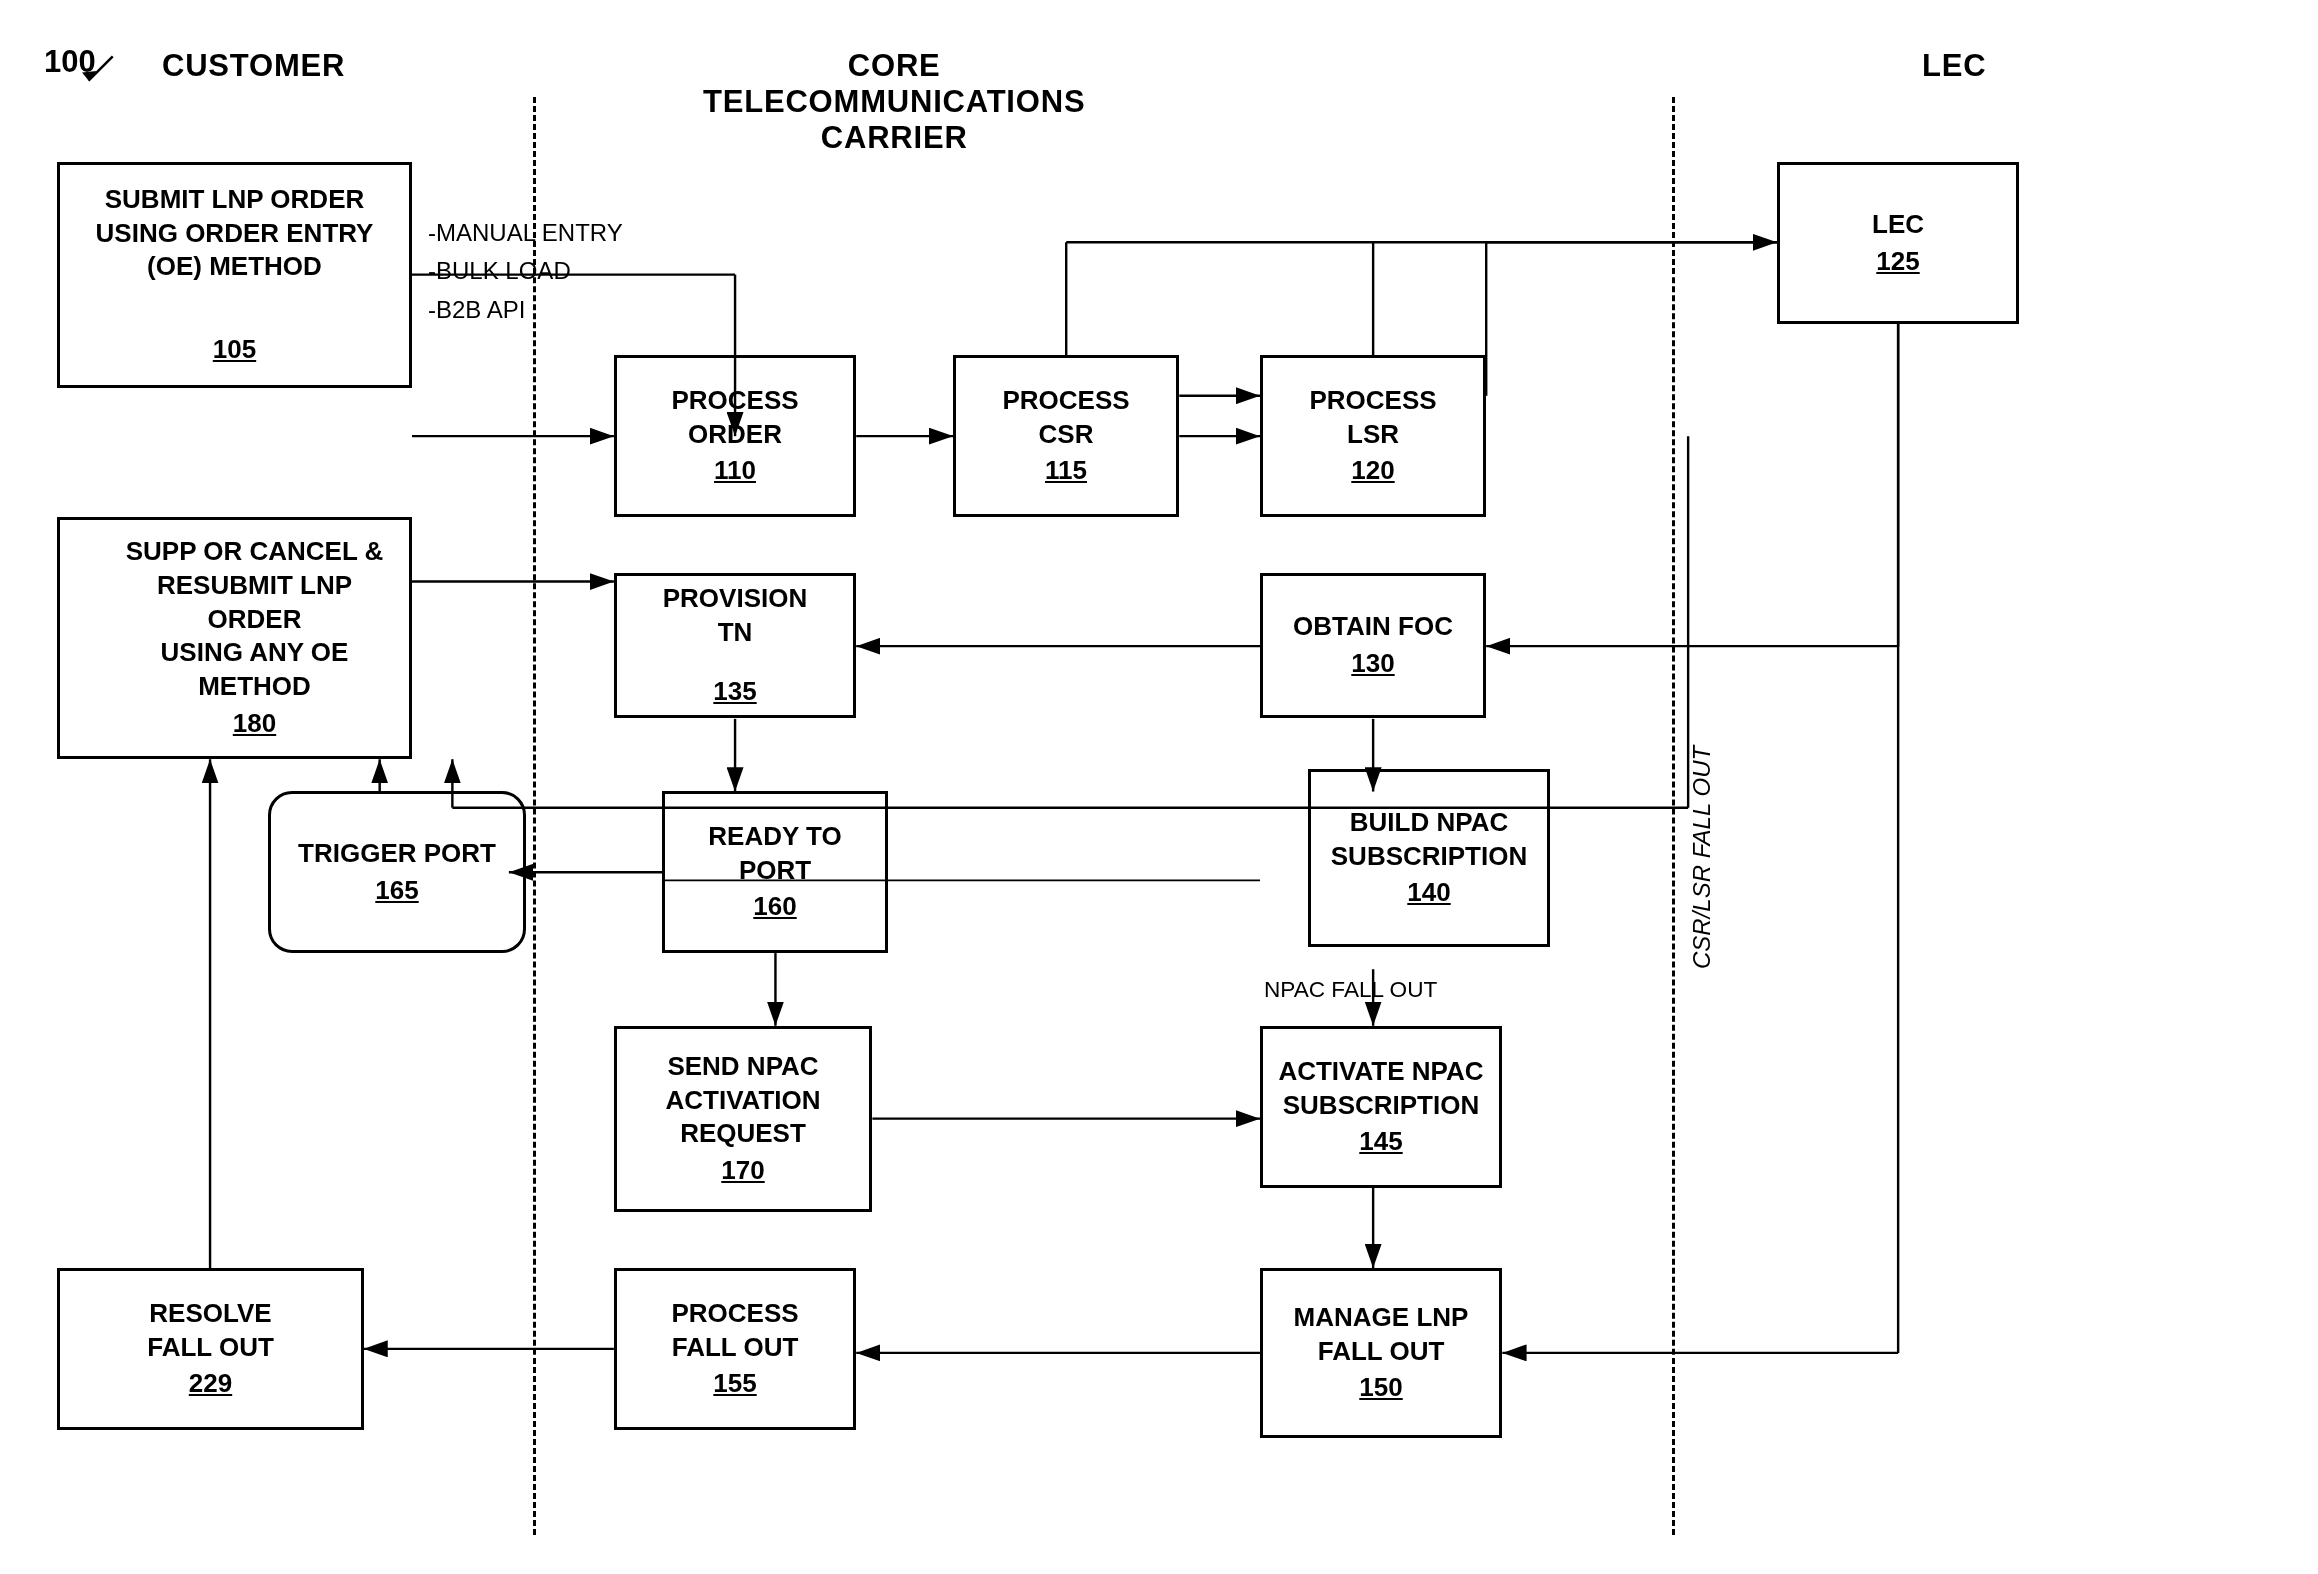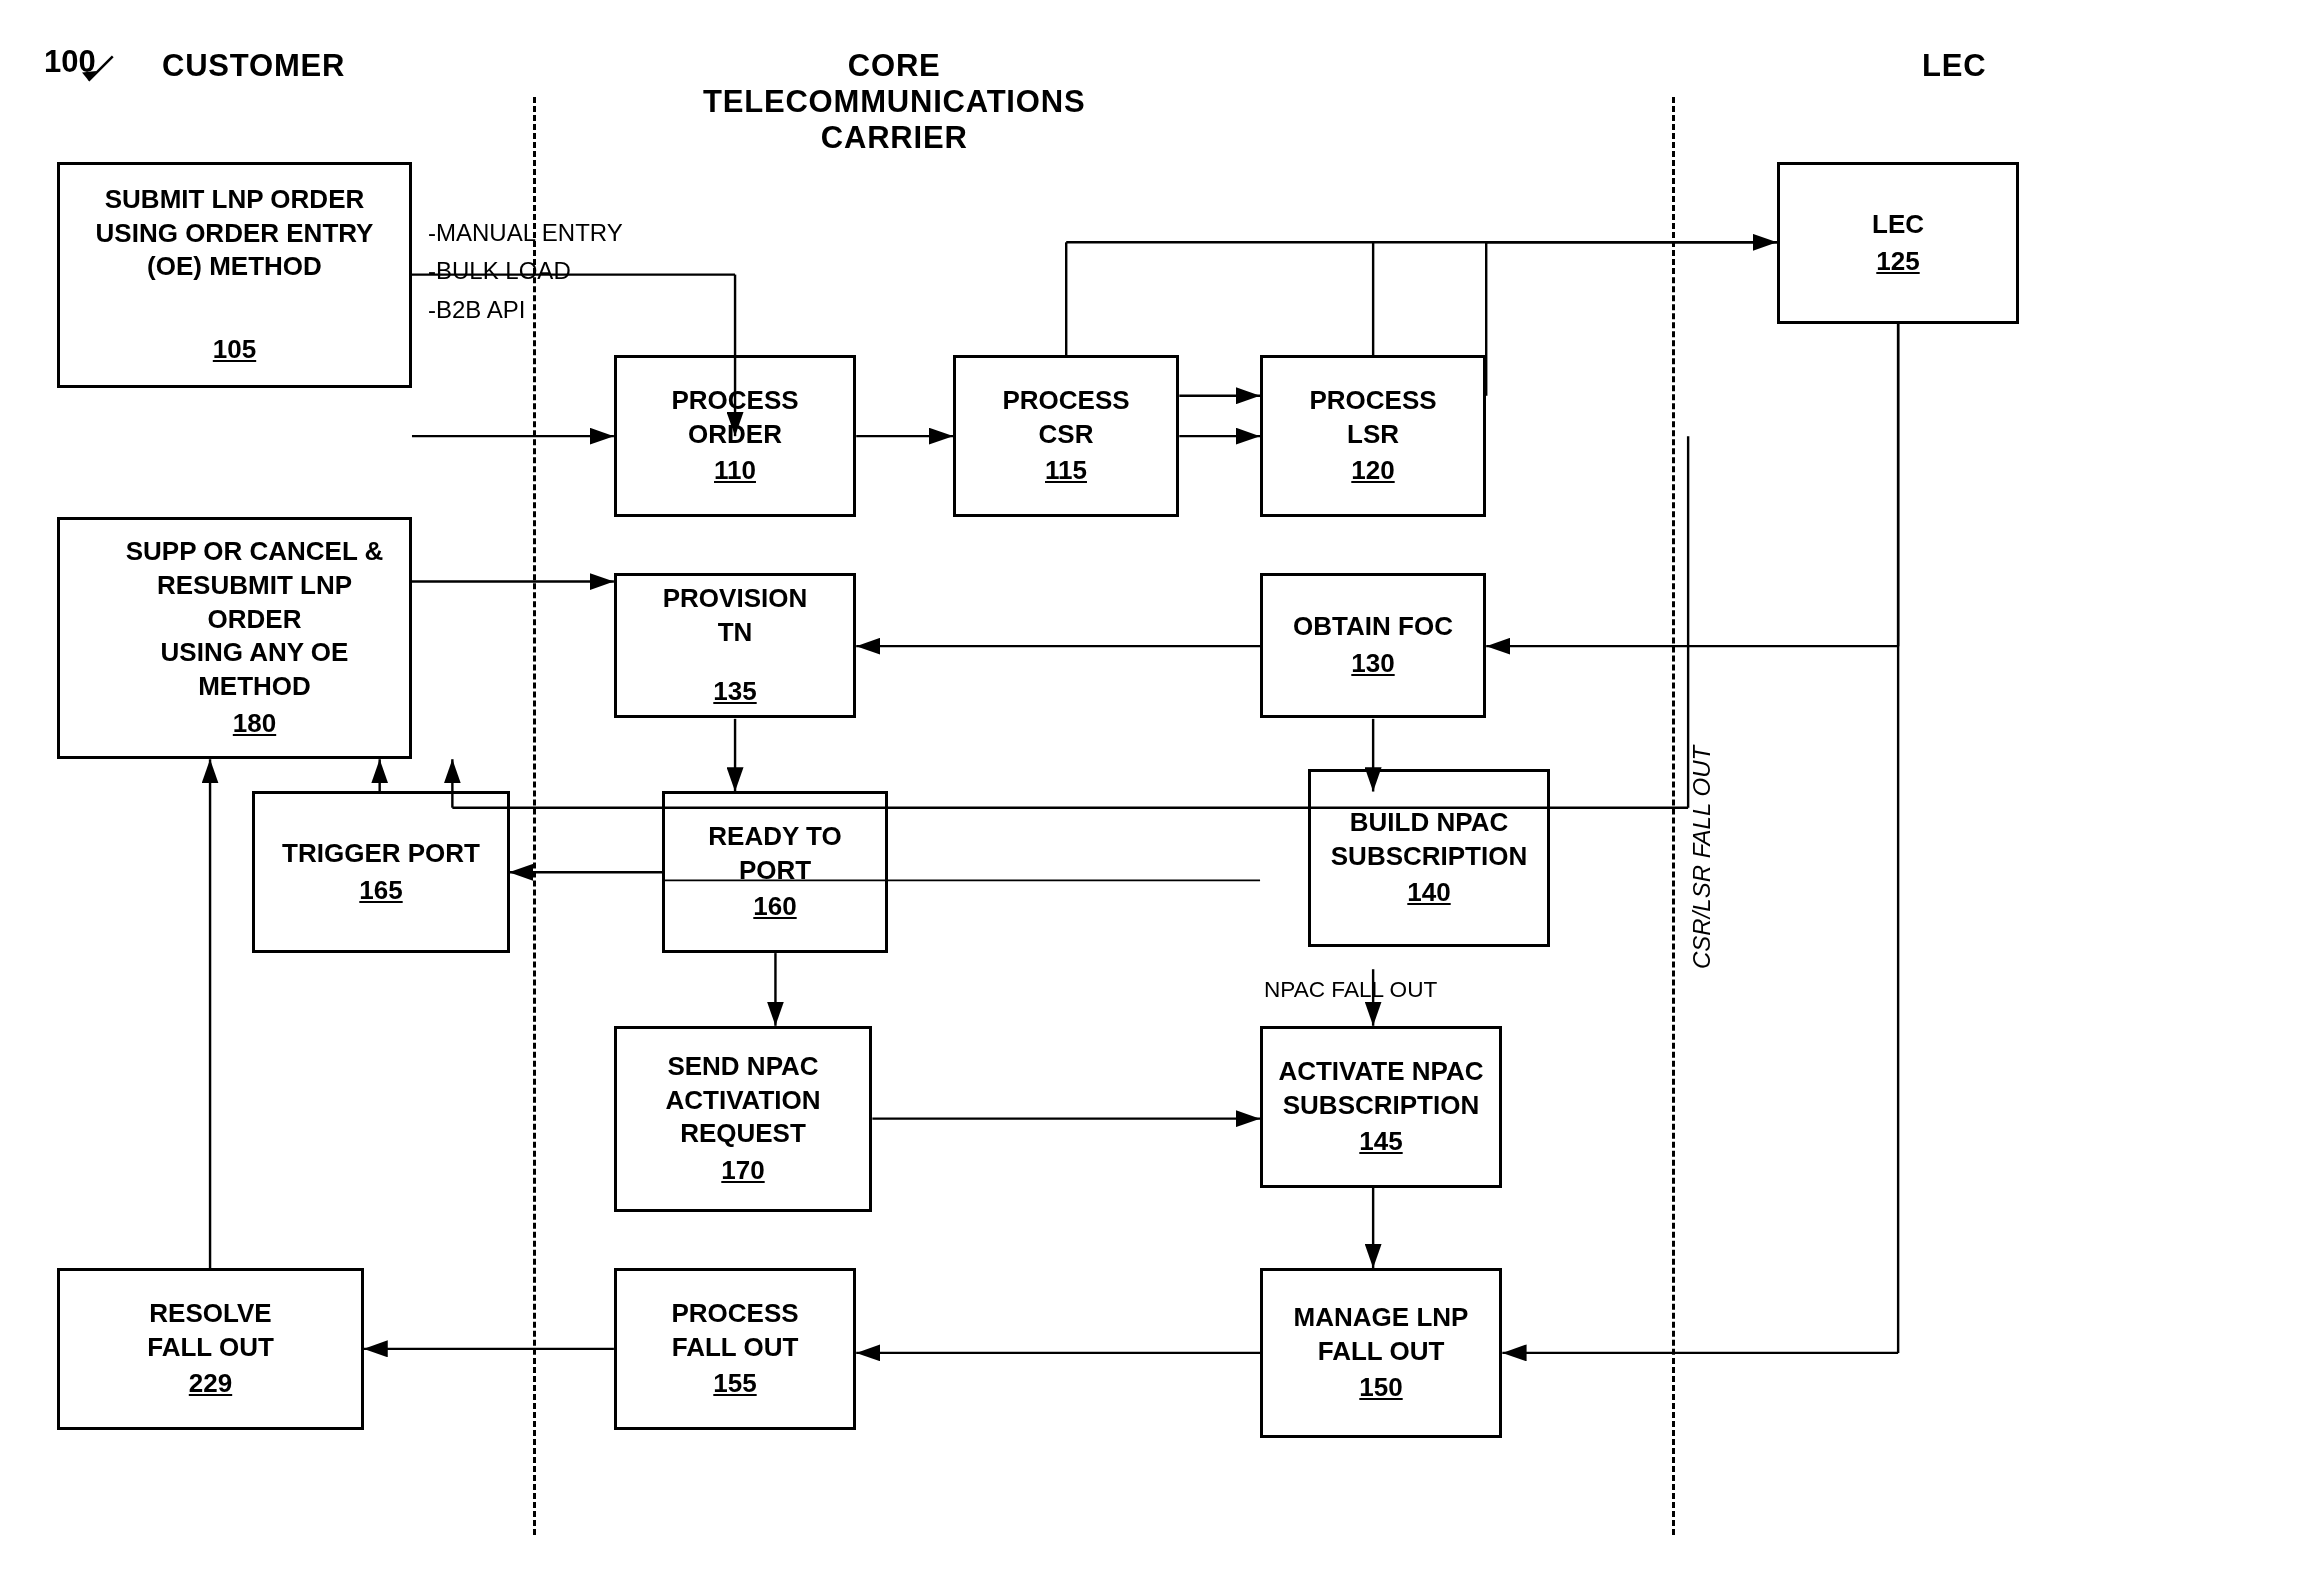--- a/index.html
+++ b/index.html
@@ -147,21 +147,21 @@
   <div class="box" style="left:1260px; top:769px; width:242px; height:178px;margin-left:48px;">
     <span>BUILD NPAC<br>SUBSCRIPTION</span>
     <span class="num">140</span>
   </div>
 
   <div class="box" style="left:662px; top:791px; width:226px; height:162px;">
     <span>READY TO<br>PORT</span>
     <span class="num">160</span>
   </div>
 
-  <div class="box" style="left:252px; top:791px; width:258px; height:162px;">
+  <div class="box" style="left:268px; top:791px; width:258px; height:162px;border-radius:24px;">
     <span>TRIGGER PORT</span>
     <span class="num">165</span>
   </div>
 
   <div style="position:absolute; left:1264px; top:977px; font-size:22.6px;">NPAC FALL OUT</div>
 
   <div class="box" style="left:1260px; top:1026px; width:242px; height:162px;">
     <span>ACTIVATE NPAC<br>SUBSCRIPTION</span>
     <span class="num">145</span>
   </div>

